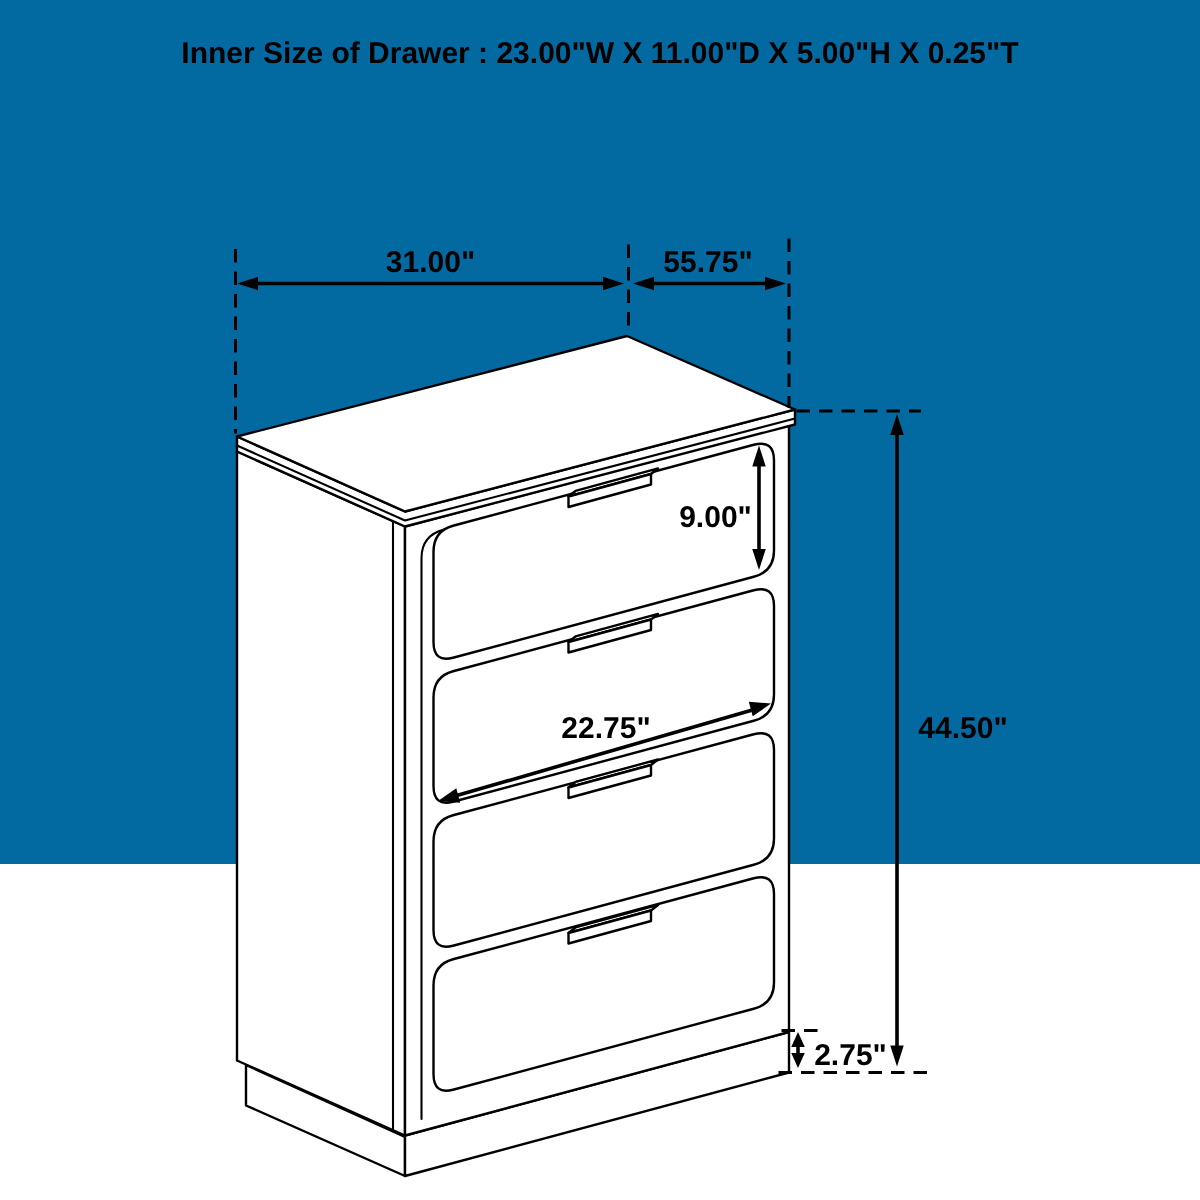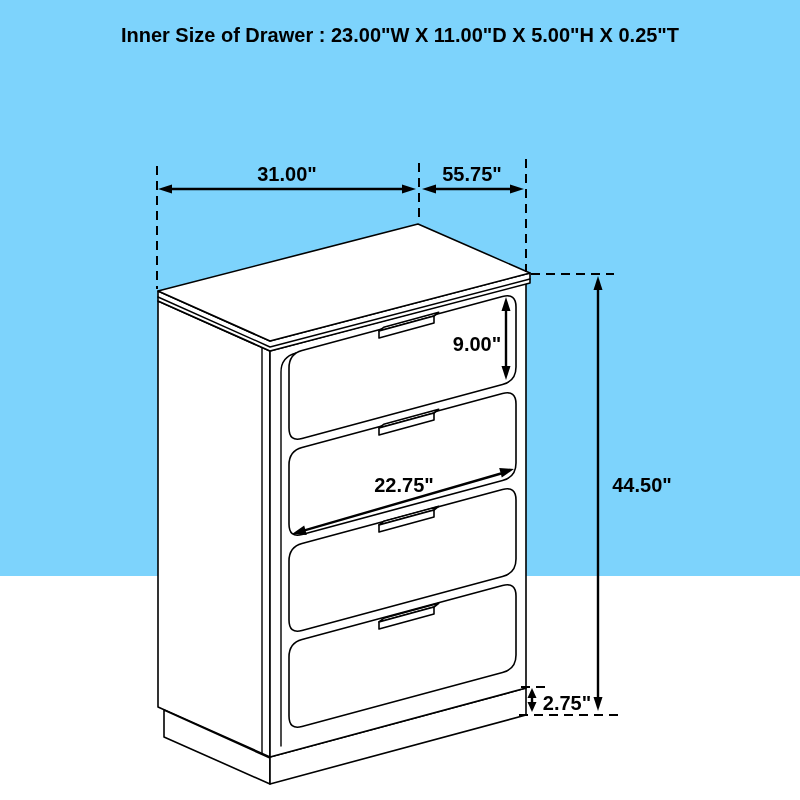--- a/index.html
+++ b/index.html
@@ -8,21 +8,21 @@
     background: #ffffff;
     width: 800px;
     height: 800px;
     overflow: hidden;
     font-family: "Liberation Sans", sans-serif;
   }
   .stage {
     position: relative;
     width: 800px;
     height: 576px;
-    background: #7dd3fc;
+    background: #0369a1;
   }
   svg { display: block; }
   .furn {
     fill: #ffffff;
     stroke: #000000;
     stroke-width: 1.6;
     stroke-linejoin: round;
   }
   .furn-line {
     fill: none;

